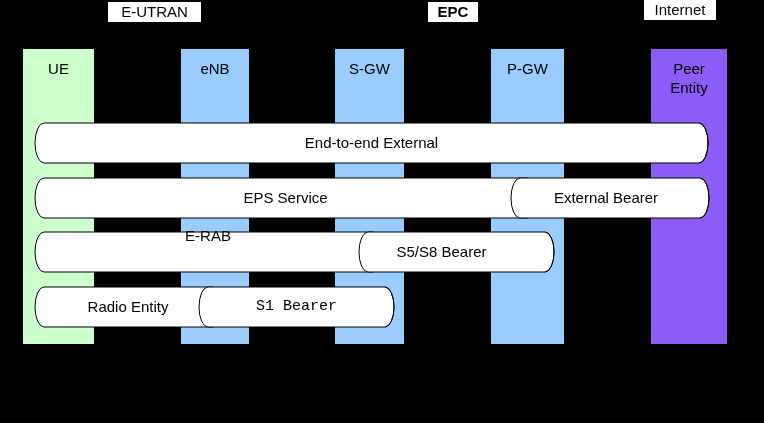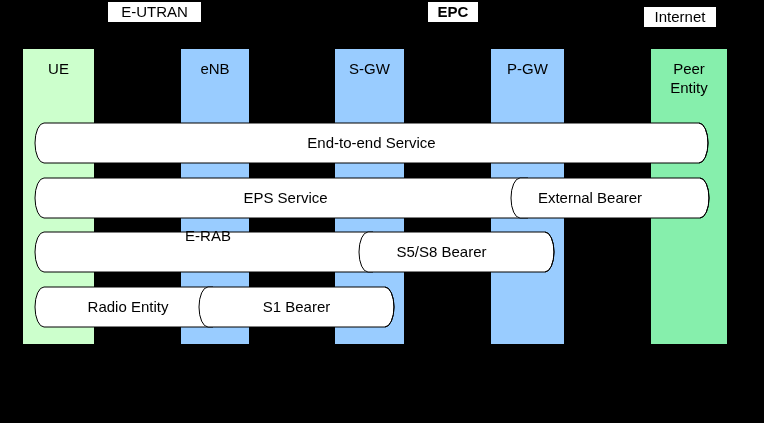--- a/index.html
+++ b/index.html
@@ -50,59 +50,59 @@
     pointer-events: none;
   }
 </style>
 </head>
 <body>
 
 <div id="canvas">
   <div id="regions-layer">
       <div class="region-label" style="left: 108px; top: 2px; width: 89px;">E-UTRAN</div>
       <div class="region-label" style="left: 428px; top: 2px; width: 46px; font-weight: bold;">EPC</div>
-      <div class="region-label" style="left: 644px; top: 7px; width: 68px;">Internet</div>
+      <div class="region-label" style="left: 644px; top: 0; width: 68px;">Internet</div>
     </div>
   <div id="nodes-layer">
       <div class="node-box" style="left: 22px; top: 48px; width: 73px; height: 297px; background: rgb(204, 255, 204);">UE</div>
       <div class="node-box" style="left: 180px; top: 48px; width: 70px; height: 297px; background: rgb(153, 204, 255);">eNB</div>
       <div class="node-box" style="left: 334px; top: 48px; width: 71px; height: 297px; background: rgb(153, 204, 255);">S-GW</div>
       <div class="node-box" style="left: 490px; top: 48px; width: 75px; height: 297px; background: rgb(153, 204, 255);">P-GW</div>
-      <div class="node-box" style="left: 650px; top: 48px; width: 78px; height: 297px; background: #86efac;">Peer<br>Entity</div>
+      <div class="node-box" style="left: 650px; top: 48px; width: 78px; height: 297px; background: #8b5cf6;">Peer<br>Entity</div>
     </div>
   <div id="bearers-layer">
       <svg class="bearer-svg" width="677" height="44" style="left: 33px; top: 121px;">
         <path d="M 11 2 A 9 20 0 0 0 11 42 L 666 42 A 9 20 0 0 0 666 2 Z" fill="#ffffff" stroke="#000000" stroke-width="1"></path>
         <path d="M 666 2 A 9 20 0 0 1 666 42" fill="none" stroke="#000000" stroke-width="1"></path>
       </svg>
-      <div class="bearer-label" style="left: 44px; top: 123px; width: 655px; height: 40px; line-height: 40px;">End-to-end Service</div>
+      <div class="bearer-label" style="left: 44px; top: 123px; width: 655px; height: 40px; line-height: 40px;">End-to-end External</div>
       <svg class="bearer-svg" width="505" height="44" style="left: 33px; top: 176px;">
         <path d="M 11 2 A 9 20 0 0 0 11 42 L 494 42 A 9 20 0 0 0 494 2 Z" fill="#ffffff" stroke="#000000" stroke-width="1"></path>
         <path d="M 494 2 A 9 20 0 0 1 494 42" fill="none" stroke="#000000" stroke-width="1"></path>
       </svg>
       <div class="bearer-label" style="left: 44px; top: 178px; width: 483px; height: 40px; line-height: 40px;">EPS Service</div>
       <svg class="bearer-svg" width="202" height="44" style="left: 509px; top: 176px;">
         <path d="M 11 2 A 9 20 0 0 0 11 42 L 191 42 A 9 20 0 0 0 191 2 Z" fill="#ffffff" stroke="#000000" stroke-width="1"></path>
         <path d="M 191 2 A 9 20 0 0 1 191 42" fill="none" stroke="#000000" stroke-width="1"></path>
       </svg>
-      <div class="bearer-label" style="left: 500px; top: 178px; width: 180px; height: 24px; line-height: 40px;">External Bearer</div>
+      <div class="bearer-label" style="left: 516px; top: 178px; width: 180px; height: 24px; line-height: 40px;">External Bearer</div>
       <svg class="bearer-svg" width="350" height="44" style="left: 33px; top: 230px;">
         <path d="M 11 2 A 9 20 0 0 0 11 42 L 339 42 A 9 20 0 0 0 339 2 Z" fill="#ffffff" stroke="#000000" stroke-width="1"></path>
         <path d="M 339 2 A 9 20 0 0 1 339 42" fill="none" stroke="#000000" stroke-width="1"></path>
       </svg>
       <div class="bearer-label" style="left: 44px; top: 216px; width: 328px; height: 24px; line-height: 40px;">E-RAB</div>
       <svg class="bearer-svg" width="199" height="44" style="left: 357px; top: 230px;">
         <path d="M 11 2 A 9 20 0 0 0 11 42 L 188 42 A 9 20 0 0 0 188 2 Z" fill="#ffffff" stroke="#000000" stroke-width="1"></path>
         <path d="M 188 2 A 9 20 0 0 1 188 42" fill="none" stroke="#000000" stroke-width="1"></path>
       </svg>
       <div class="bearer-label" style="left: 353px; top: 232px; width: 177px; height: 40px; line-height: 40px;">S5/S8 Bearer</div>
       <svg class="bearer-svg" width="190" height="44" style="left: 33px; top: 285px;">
         <path d="M 11 2 A 9 20 0 0 0 11 42 L 179 42 A 9 20 0 0 0 179 2 Z" fill="#ffffff" stroke="#000000" stroke-width="1"></path>
         <path d="M 179 2 A 9 20 0 0 1 179 42" fill="none" stroke="#000000" stroke-width="1"></path>
       </svg>
       <div class="bearer-label" style="left: 44px; top: 287px; width: 168px; height: 40px; line-height: 40px;">Radio Entity</div>
       <svg class="bearer-svg" width="199" height="44" style="left: 197px; top: 285px;">
         <path d="M 11 2 A 9 20 0 0 0 11 42 L 188 42 A 9 20 0 0 0 188 2 Z" fill="#ffffff" stroke="#000000" stroke-width="1"></path>
         <path d="M 188 2 A 9 20 0 0 1 188 42" fill="none" stroke="#000000" stroke-width="1"></path>
       </svg>
-      <div class="bearer-label" style="left: 208px; top: 287px; width: 177px; height: 40px; line-height: 40px;">S1 Bearer</div>
+      <div class="bearer-label" style="left: 208px; top: 287px; width: 177px; height: 40px; line-height: 40px; font-family: Liberation Mono, monospace;">S1 Bearer</div>
     </div>
 </div>
 
 </body></html>

